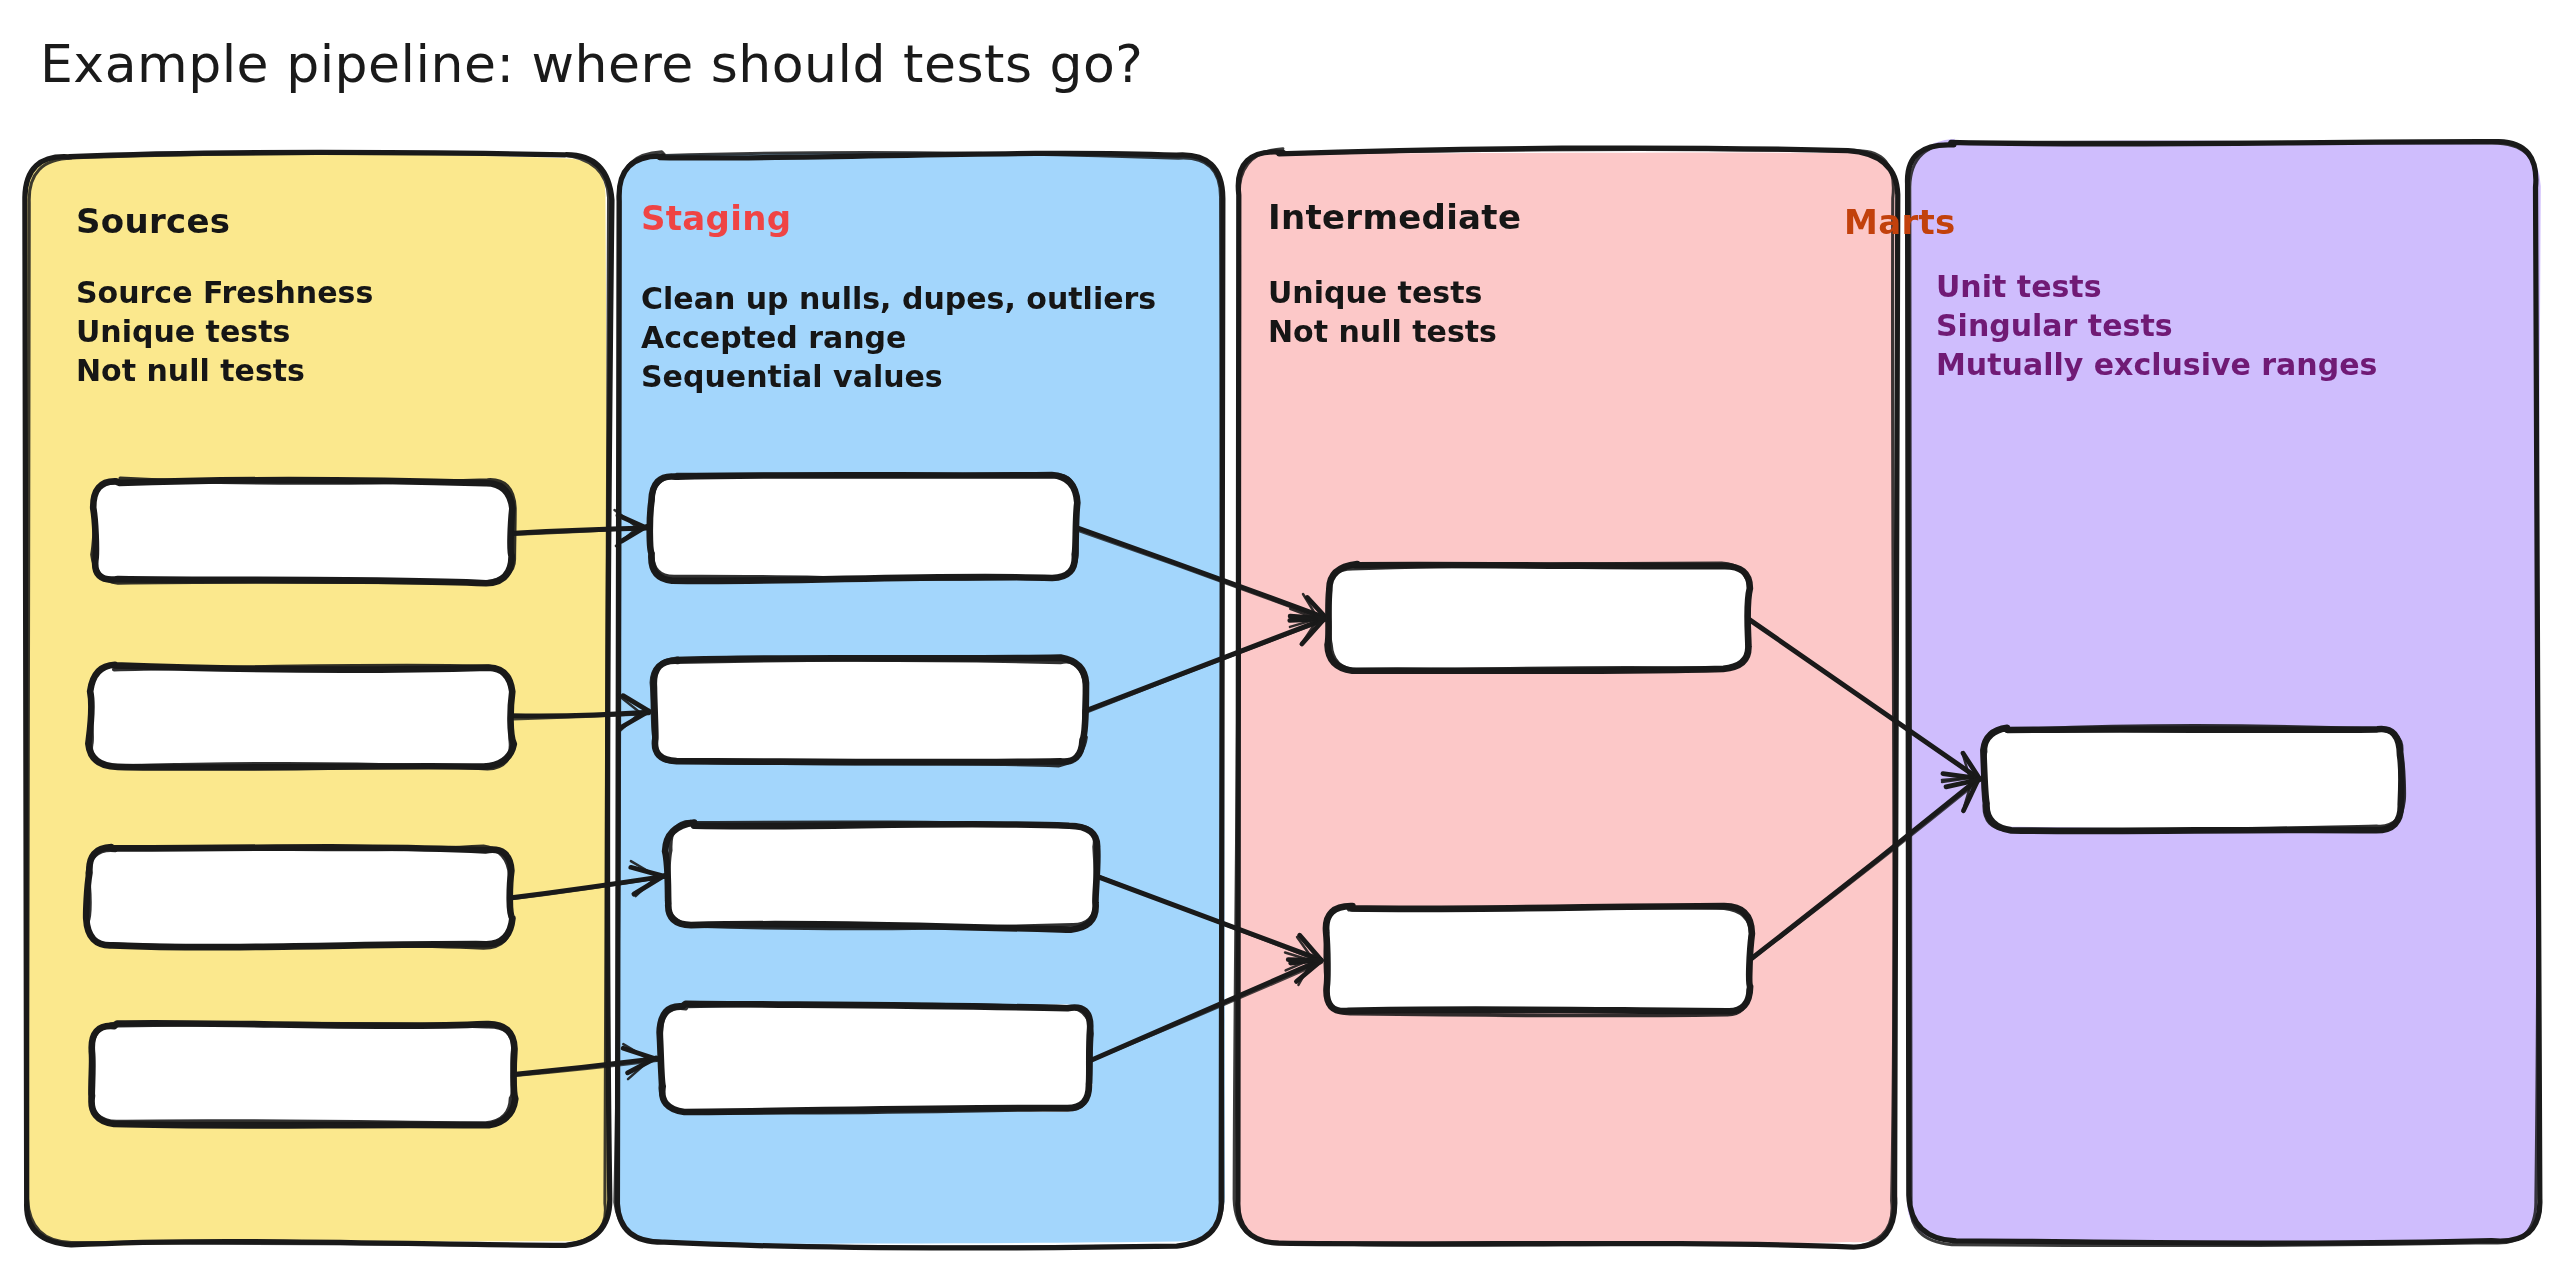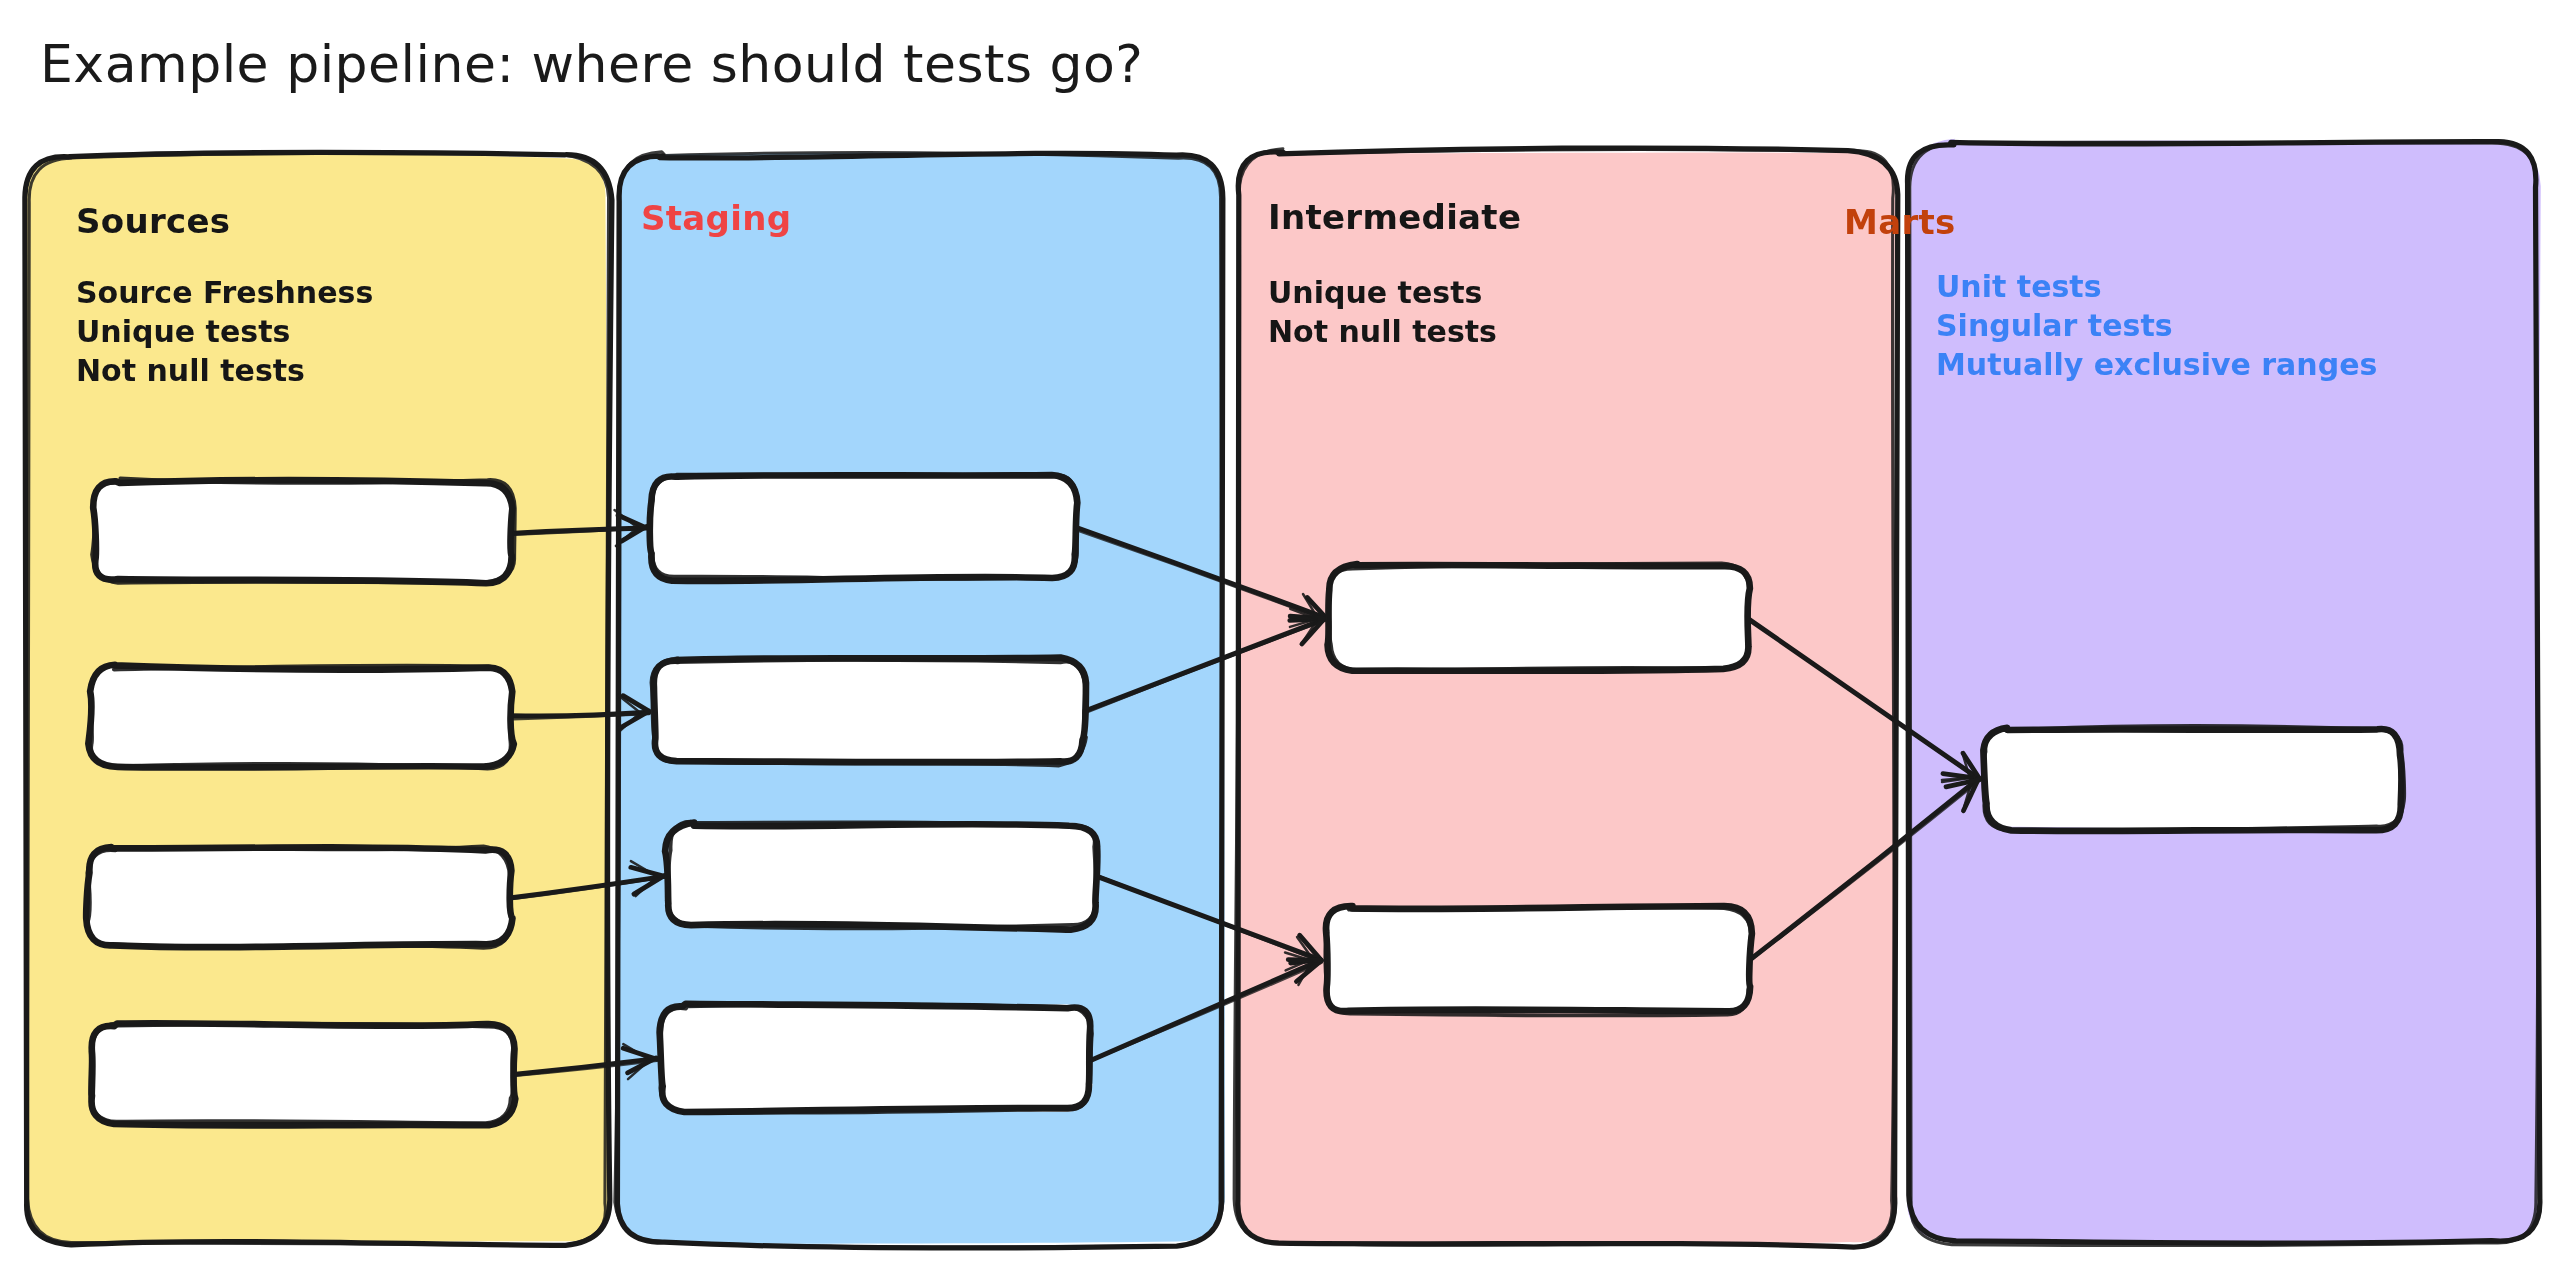--- a/index.html
+++ b/index.html
@@ -94,27 +94,32 @@
     </svg>
 
   <div class="lane-layer" id="lane-text">
       <div class="lane-title" style="left: 76px; top: 180px; color: rgb(22, 22, 22);">Sources</div>
       <div class="lane-notes" style="left: 76px; top: 252px; color: rgb(22, 22, 22);">
         <div>Source Freshness</div>
         <div>Unique tests</div>
         <div>Not null tests</div>
       </div>
       <div class="lane-title" style="left: 641px; top: 177px; color: #ef4444;">Staging</div>
+      <div class="lane-notes" style="left: 641px; top: 258px; color: rgb(22, 22, 22);">
+        <div>Clean up nulls, dupes, outliers</div>
+        <div>Accepted range</div>
+        <div>Sequential values</div>
+      </div>
       <div class="lane-title" style="left: 1268px; top: 176px; color: rgb(22, 22, 22);">Intermediate</div>
       <div class="lane-notes" style="left: 1268px; top: 252px; color: rgb(22, 22, 22);">
         <div>Unique tests</div>
         <div>Not null tests</div>
       </div>
       <div class="lane-title" style="left: 1844px; top: 181px; color: #c2410c;">Marts</div>
-      <div class="lane-notes" style="left: 1936px; top: 246px; color: #3b82f6;">
+      <div class="lane-notes" style="left: 1936px; top: 246px; color: #701a75;">
         <div>Unit tests</div>
         <div>Singular tests</div>
         <div>Mutually exclusive ranges</div>
       </div>
     </div>
 
   <svg class="edges-svg" id="edges-svg" viewBox="0 0 2701 1327" xmlns="http://www.w3.org/2000/svg">
       <path d="M 538.8760629100725 536.8235923557077 Q 605.42833091598 533.4343295148574 677.8493921412155 531.4259926811792" fill="none" stroke="#1a1a1a" stroke-width="5.2" stroke-linecap="round" opacity="1"></path>
       <path d="M 538.4732541958801 538.2486013166141 Q 608.8193272389472 535.1888163470663 677.2098273094743 531.3744387364947" fill="none" stroke="#1a1a1a" stroke-width="3" stroke-linecap="round" opacity="0.8"></path>
       <path d="M 677.648133798968 529.8838632339612 L 651.7301589544556 545.1929521251382" fill="none" stroke="#1a1a1a" stroke-width="5" stroke-linecap="round"></path>

